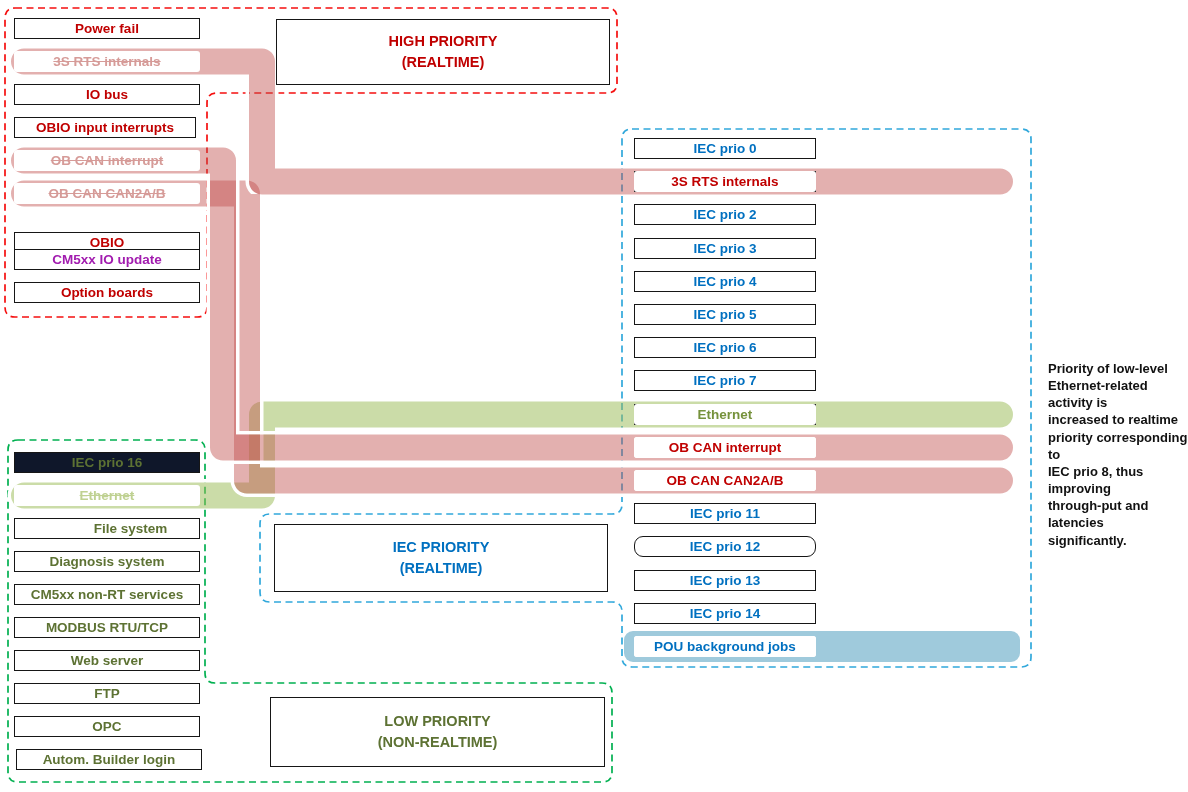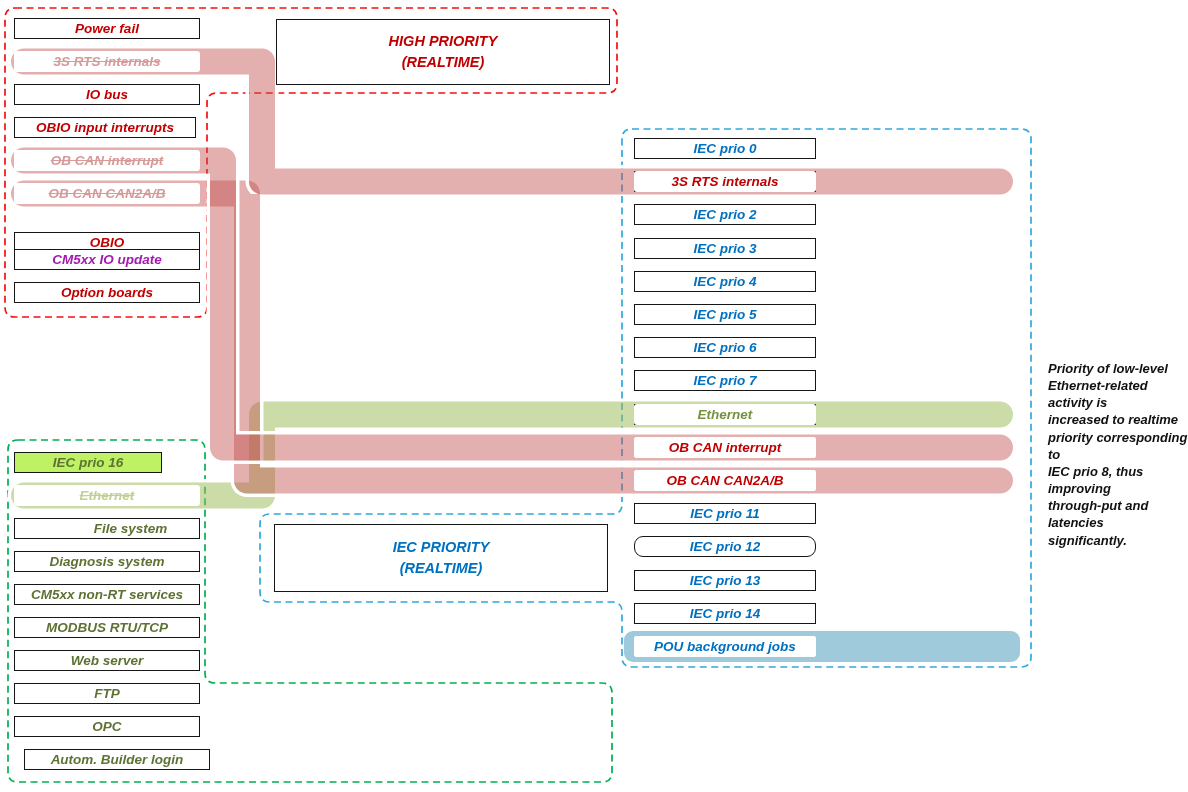--- a/index.html
+++ b/index.html
@@ -1,17 +1,17 @@
 <!DOCTYPE html>
 <html><head>
 <meta charset="utf-8">
 <style>
   html,body{margin:0;padding:0;background:#fff;}
   .stage{position:relative;width:1188px;height:792px;background:#fff;
-         font-family:"Liberation Sans",sans-serif;overflow:hidden;font-style:italic;}
+         font-family:"Liberation Sans",sans-serif;overflow:hidden;}
   .stage svg{position:absolute;left:0;top:0;}
   #regions{z-index:1;}
   #bands{z-index:2;}
   #boxes{position:absolute;left:0;top:0;width:1188px;height:792px;z-index:3;}
   .tbox{position:absolute;display:flex;align-items:center;justify-content:center;
         font-weight:bold;background:#fff;box-sizing:border-box;white-space:nowrap;
         font-size:13.5px;height:21px;line-height:1;}
   .bordered{border:1.6px solid #161616;}
   .struck{text-decoration:line-through;border-radius:3px;}
   .plain{border-radius:3px;}
@@ -78,43 +78,47 @@
     <div class="hdr" style="left:276px;top:19px;width:334px;height:66px;color:#C00000;">
       <span>HIGH PRIORITY</span>
       <span>(REALTIME)</span>
     </div>
 
     <div class="hdr" style="left:274px;top:524px;width:334px;height:68px;color:#0070C0;">
       <span>IEC PRIORITY</span>
       <span>(REALTIME)</span>
     </div>
 
+    <div class="hdr" style="left:270px;top:697px;width:335px;height:70px;color:#5D7233;">
+      <span>LOW PRIORITY</span>
+      <span>(NON-REALTIME)</span>
+    </div>
 
     <div id="red-col">
         <div class="tbox bordered" style="left: 14px; top: 18px; width: 186px; color: rgb(192, 0, 0);">Power fail</div>
         <div class="tbox struck" style="left: 14px; top: 51px; width: 186px; color: rgb(214, 155, 152);">3S RTS internals</div>
         <div class="tbox bordered" style="left: 14px; top: 84px; width: 186px; color: rgb(192, 0, 0);">IO bus</div>
         <div class="tbox bordered" style="left: 14px; top: 117px; width: 182px; color: rgb(192, 0, 0);">OBIO input interrupts</div>
         <div class="tbox struck" style="left: 14px; top: 150px; width: 186px; color: rgb(214, 155, 152);">OB CAN interrupt</div>
         <div class="tbox struck" style="left: 14px; top: 183px; width: 186px; color: rgb(214, 155, 152);">OB CAN CAN2A/B</div>
         <div class="tbox bordered" style="left: 14px; top: 216px; width: 186px; color: rgb(192, 0, 0); margin-top: 16px;">OBIO</div>
         <div class="tbox bordered" style="left: 14px; top: 249px; width: 186px; color: #a21caf;">CM5xx IO update</div>
         <div class="tbox bordered" style="left: 14px; top: 282px; width: 186px; color: rgb(192, 0, 0);">Option boards</div>
       </div>
     <div id="green-col">
-        <div class="tbox bordered" style="left: 14px; top: 452px; width: 148px; color: rgb(93, 114, 51); background: #bef264;">IEC prio 16</div>
+        <div class="tbox bordered" style="left: 14px; top: 452px; width: 186px; color: rgb(93, 114, 51); background: #0f172a;">IEC prio 16</div>
         <div class="tbox struck" style="left: 14px; top: 485px; width: 186px; color: rgb(191, 209, 146);">Ethernet</div>
         <div class="tbox bordered" style="left: 14px; top: 518px; width: 186px; color: rgb(93, 114, 51); padding-left: 47px;">File system</div>
         <div class="tbox bordered" style="left: 14px; top: 551px; width: 186px; color: rgb(93, 114, 51);">Diagnosis system</div>
         <div class="tbox bordered" style="left: 14px; top: 584px; width: 186px; color: rgb(93, 114, 51);">CM5xx non-RT services</div>
         <div class="tbox bordered" style="left: 14px; top: 617px; width: 186px; color: rgb(93, 114, 51);">MODBUS RTU/TCP</div>
         <div class="tbox bordered" style="left: 14px; top: 650px; width: 186px; color: rgb(93, 114, 51);">Web server</div>
         <div class="tbox bordered" style="left: 14px; top: 683px; width: 186px; color: rgb(93, 114, 51);">FTP</div>
         <div class="tbox bordered" style="left: 14px; top: 716px; width: 186px; color: rgb(93, 114, 51);">OPC</div>
-        <div class="tbox bordered" style="left: 24px; top: 749px; width: 186px; color: rgb(93, 114, 51);">Autom. Builder login</div>
+        <div class="tbox bordered" style="left: 16px; top: 749px; width: 186px; color: rgb(93, 114, 51);">Autom. Builder login</div>
       </div>
     <div id="iec-col">
         <div class="blueband" style="left: 624px; top: 631px; width: 396px; height: 31px; background: rgb(159, 202, 220);"></div>
         <div class="tbox bordered" style="top: 138px; color: rgb(0, 112, 192);">IEC prio 0</div>
         <div class="tbox bordered" style="top: 171px; color: rgb(0, 112, 192);">IEC prio 1</div>
         <div class="tbox plain tag" style="top: 171px; color: rgb(192, 0, 0);">3S RTS internals</div>
         <div class="tbox bordered" style="top: 204px; color: rgb(0, 112, 192);">IEC prio 2</div>
         <div class="tbox bordered" style="top: 238px; color: rgb(0, 112, 192);">IEC prio 3</div>
         <div class="tbox bordered" style="top: 271px; color: rgb(0, 112, 192);">IEC prio 4</div>
         <div class="tbox bordered" style="top: 304px; color: rgb(0, 112, 192);">IEC prio 5</div>

